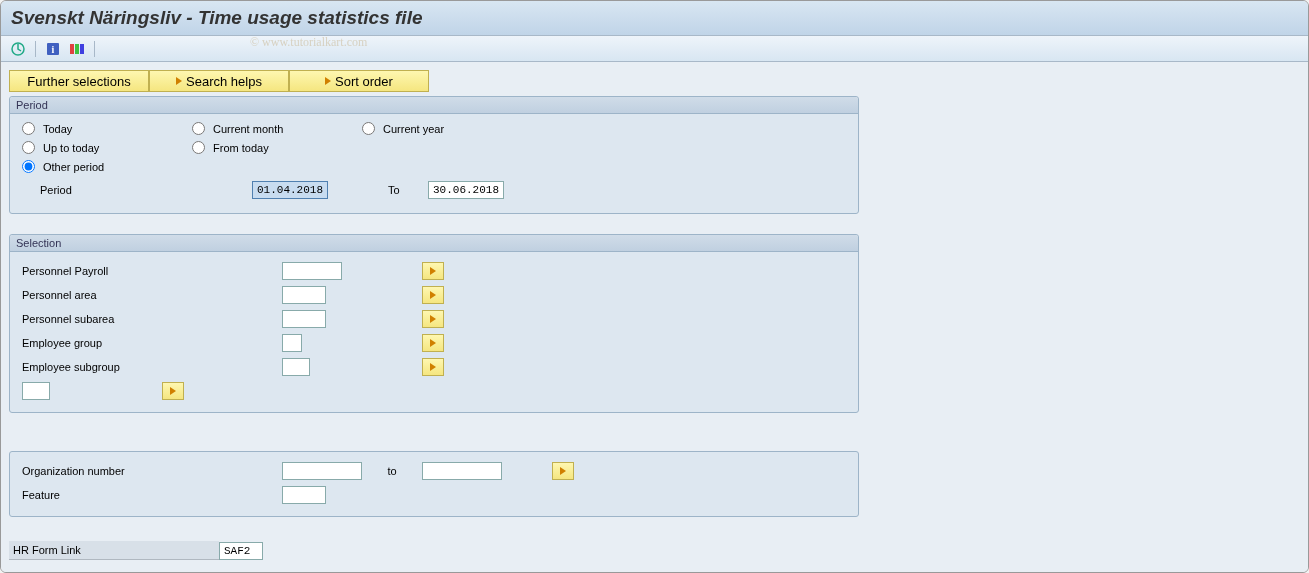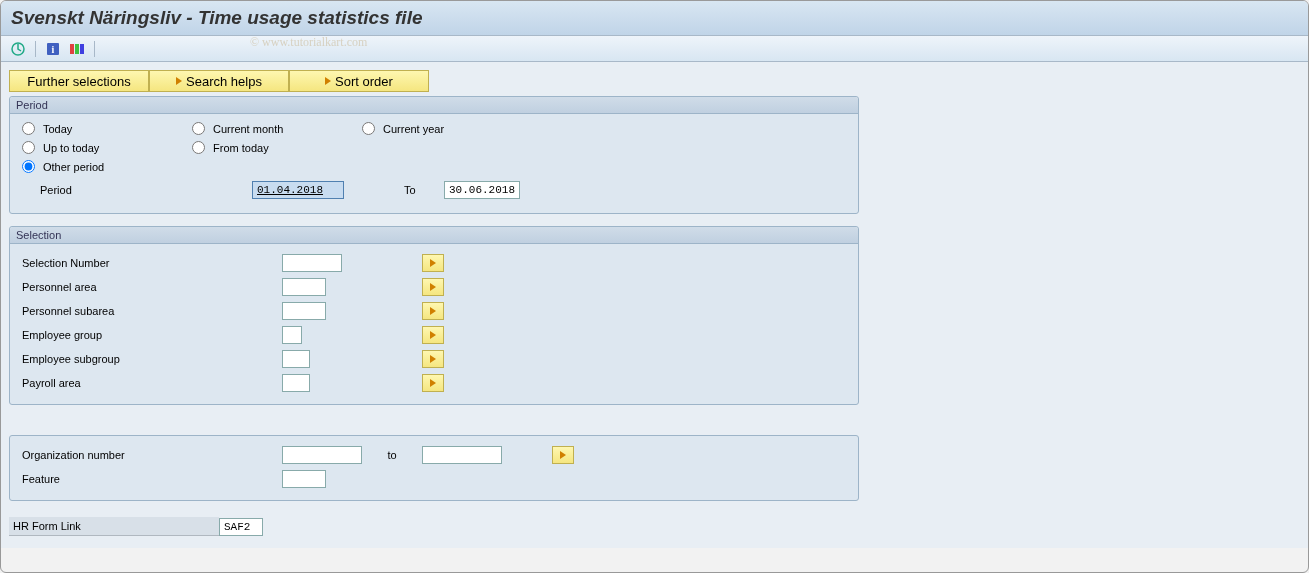--- a/index.html
+++ b/index.html
@@ -81,21 +81,21 @@
     .arrow-right {
       width: 0; height: 0;
       border-top: 4px solid transparent;
       border-bottom: 4px solid transparent;
       border-left: 6px solid #d08000;
     }
     .fieldset {
       background: #dde7f0;
       border: 1px solid #9db4c8;
       border-radius: 3px;
-      margin-bottom: 12px;
+      margin-bottom: 20px;
       width: 850px;
     }
     .fieldset-title {
       background: linear-gradient(#d0dce8, #c0d0e0);
       padding: 2px 6px;
       font-size: 11px;
       color: #335;
       border-bottom: 1px solid #9db4c8;
       border-radius: 3px 3px 0 0;
     }
@@ -252,32 +252,32 @@
         </label>
       </div>
       <div class="radio-row">
         <label class="radio-item">
           <input type="radio" name="period" checked="" style="">
           <span>Other period</span>
         </label>
       </div>
       <div class="field-row">
         <span class="field-label indent">Period</span>
-        <input type="text" class="highlight" style="width: 92px; text-decoration: underline;" value="01.04.2018">
+        <input type="text" class="highlight" style="width: 76px;" value="01.04.2018">
         <span class="to-label">To</span>
         <input type="text" style="width: 76px;" value="30.06.2018">
       </div>
     </div>
   </div>
 
   <div class="fieldset">
     <div class="fieldset-title">Selection</div>
     <div class="fieldset-body">
       <div class="sel-row">
-        <span class="sel-label">Selection Number</span>
+        <span class="sel-label">Personnel Payroll</span>
         <input type="text" style="width: 60px;">
         <span style="width:80px"></span>
         <span class="multi-btn">
             <span class="arrow-right"></span>
           </span>
       </div>
       <div class="sel-row">
         <span class="sel-label">Personnel area</span>
         <input type="text" style="width: 44px;">
         <span style="width:96px"></span>
@@ -303,21 +303,20 @@
       </div>
       <div class="sel-row">
         <span class="sel-label">Employee subgroup</span>
         <input type="text" style="width: 28px;">
         <span style="width:112px"></span>
         <span class="multi-btn">
             <span class="arrow-right"></span>
           </span>
       </div>
       <div class="sel-row">
-        <span class="sel-label">Payroll area</span>
         <input type="text" style="width: 28px;">
         <span style="width:112px"></span>
         <span class="multi-btn">
             <span class="arrow-right"></span>
           </span>
       </div>
     </div>
   </div>
 
   <div style="height:18px"></div>

